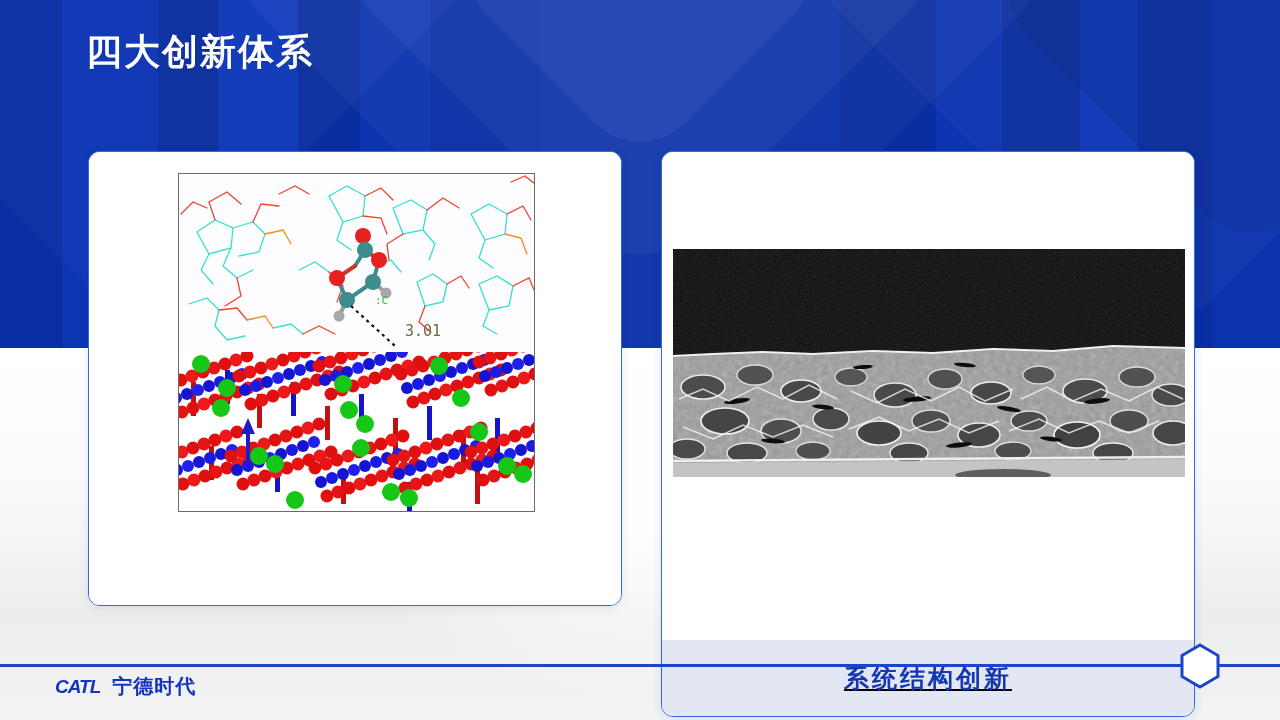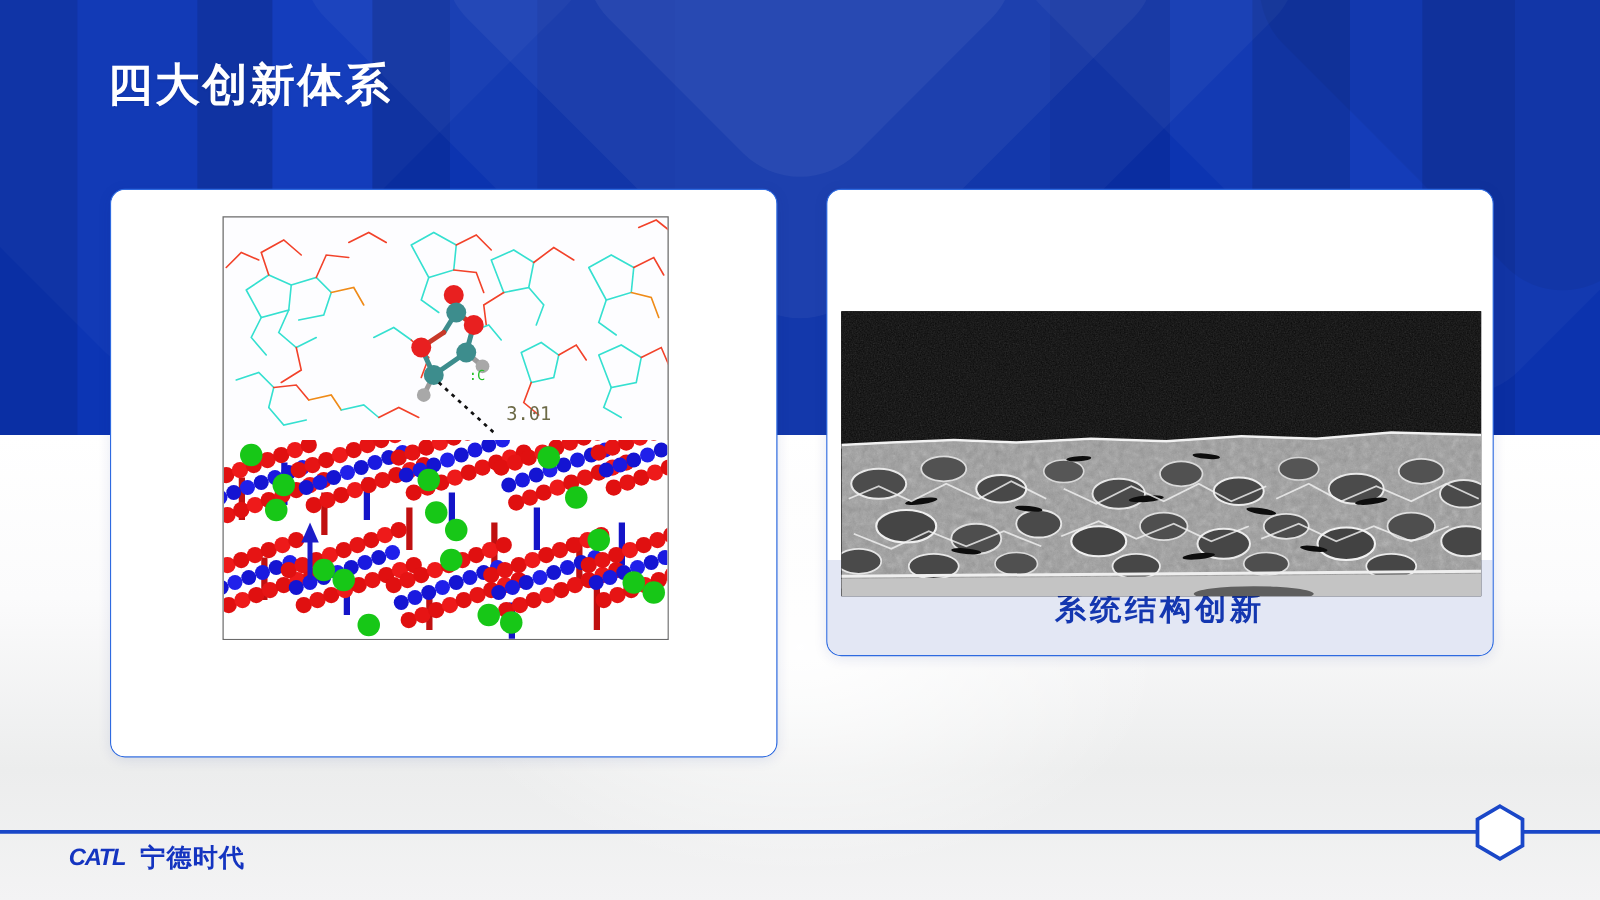--- a/index.html
+++ b/index.html
@@ -35,39 +35,39 @@
 
   
   .chev {
     position:absolute;
     border-radius:64px;
     transform:rotate(45deg);
   }
 
   
   .title {
-    position:absolute; left:86px; top:44px;
+    position:absolute; left:86px; top:28px;
     font-size:36px; font-weight:700; color:#ffffff;
     letter-spacing:2px;
     text-shadow:0 1px 2px rgba(0,0,0,.10);
     white-space:nowrap;
   }
 
   
   .card {
     position:absolute;
     background:#ffffff;
     border:1px solid #2e6ae0;
     border-radius:12px;
     overflow:hidden;
     box-shadow:0 2px 10px rgba(10,40,140,.10);
     display:flex; flex-direction:column;
   }
   #card-left  { left:88px;  top:151px; width:534px; height:455px; }
-  #card-right { left:661px; top:151px; width:534px; height:374px; }
+  #card-right { left:661px; top:151px; width:534px; height:566px;text-decoration:underline; }
 
   .card-media { position:relative; flex:1 1 auto; background:#fff; }
   .card-caption {
     height:76px; flex:0 0 76px;
     background:#e3e7f4;
     display:flex; align-items:center; justify-content:center;
     color:#1437b0; font-size:25px; font-weight:700; letter-spacing:3px;
   }
 
   

